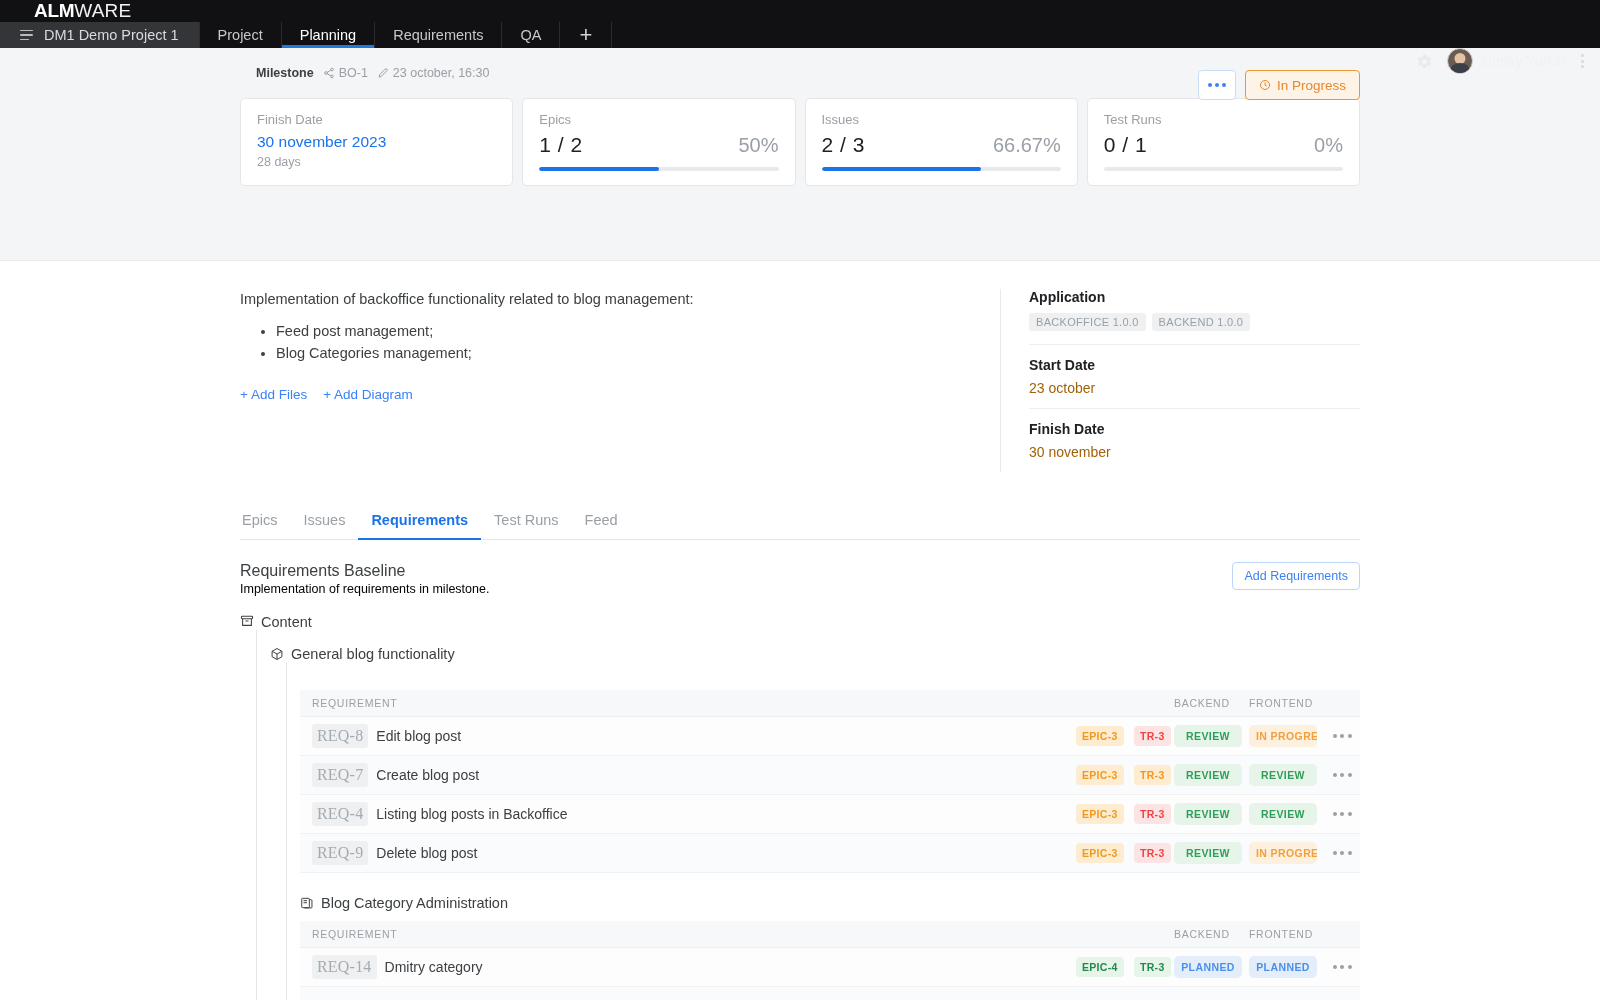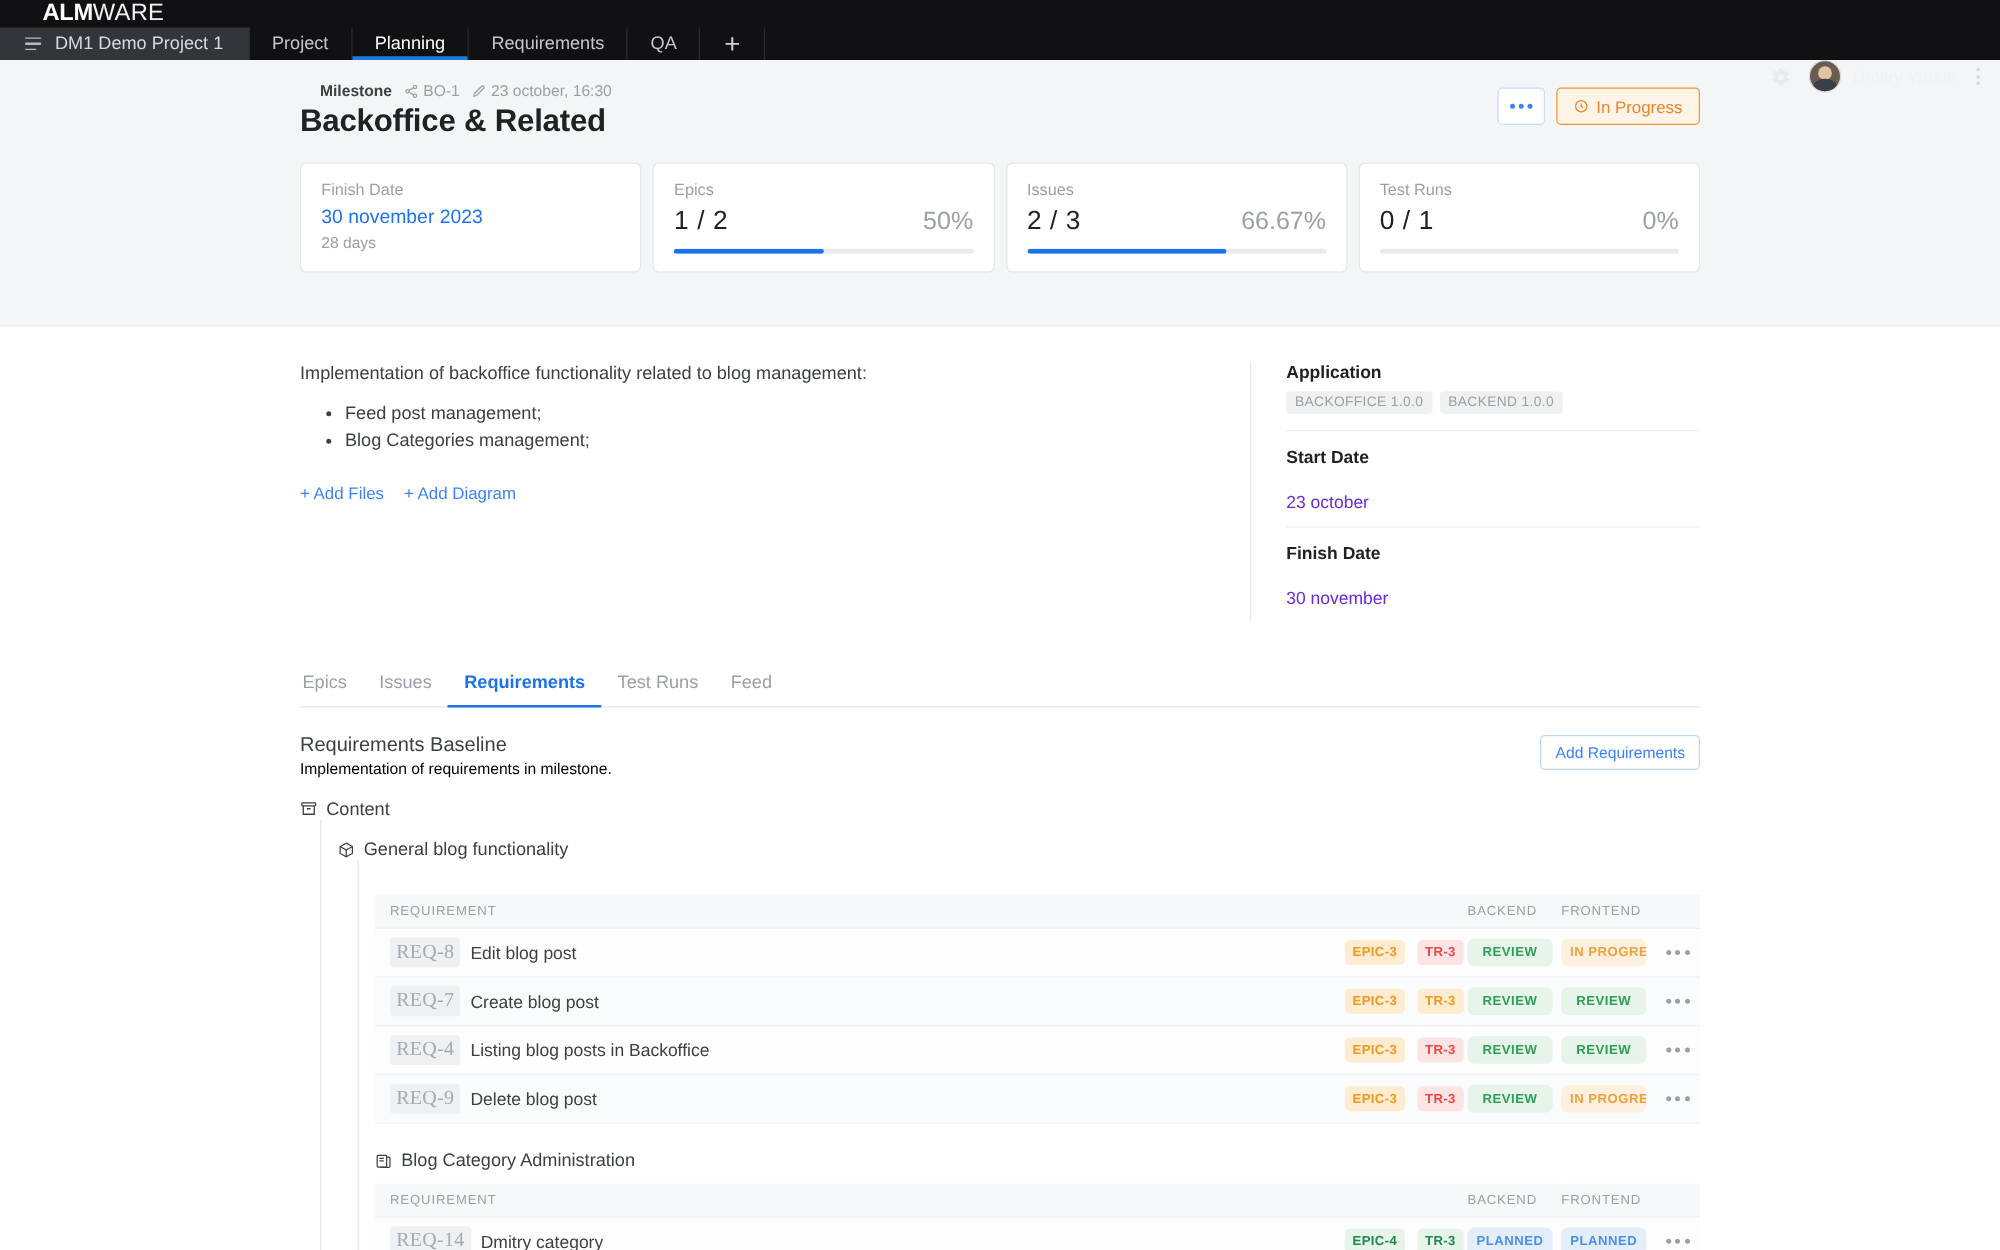--- a/index.html
+++ b/index.html
@@ -121,21 +121,21 @@
 
   .meta-title { font-size: 14px; font-weight: 700; color: #202124; }
   .chips { display: flex; gap: 6px; margin-top: 8px; padding-bottom: 13px; border-bottom: 1px solid #eceef0; }
   .chip {
     background: #eef0f2; color: #9aa0a6; font-size: 11px; letter-spacing: .3px;
     padding: 3px 7px; border-radius: 3px; white-space: nowrap;
   }
   .meta-block { padding: 12px 0 12px 0; border-bottom: 1px solid #eceef0; }
   .meta-block:last-child { border-bottom: none; }
   .meta-k { font-size: 14px; font-weight: 700; color: #202124; }
-  .meta-v { font-size: 14px; color: #6d28d9; margin-top: 20px; }
+  .meta-v { font-size: 14px; color: #a16207; margin-top: 7px; }
 
   
   .tabs { display: flex; gap: 0; margin-top: 30px; border-bottom: 1px solid #e4e6e9; }
   .tab {
     font-size: 14.5px; color: #9aa0a6; padding: 10px 13px 11px 13px; cursor: pointer;
     position: relative; white-space: nowrap;
   }
   .tab:first-child { padding-left: 2px; }
   .tab.active { color: #1a73e8; font-weight: 700; }
   .tab.active::after {
@@ -280,21 +280,20 @@
       </span>
       <span class="sep-item">
         <span class="ic">
           <svg width="12" height="12" viewBox="0 0 24 24" fill="none" stroke="#9aa0a6" stroke-width="2">
               <path d="M4 20l4.5-1.2L20 7.3a2 2 0 000-2.8l-.5-.5a2 2 0 00-2.8 0L5.2 15.5z"></path>
             </svg>
         </span>
         <span>23 october, 16:30</span>
       </span>
     </div>
-    <div class="page-title">Backoffice &amp; Related</div>
 
     <div class="hero-actions">
       <div class="btn-dots">
           <i></i>
           <i></i>
           <i></i>
         </div>
       <div class="btn-status">
         <span class="clock-ic ic">
           <svg width="12" height="12" viewBox="0 0 24 24" fill="none" stroke="#e8872a" stroke-width="2">

